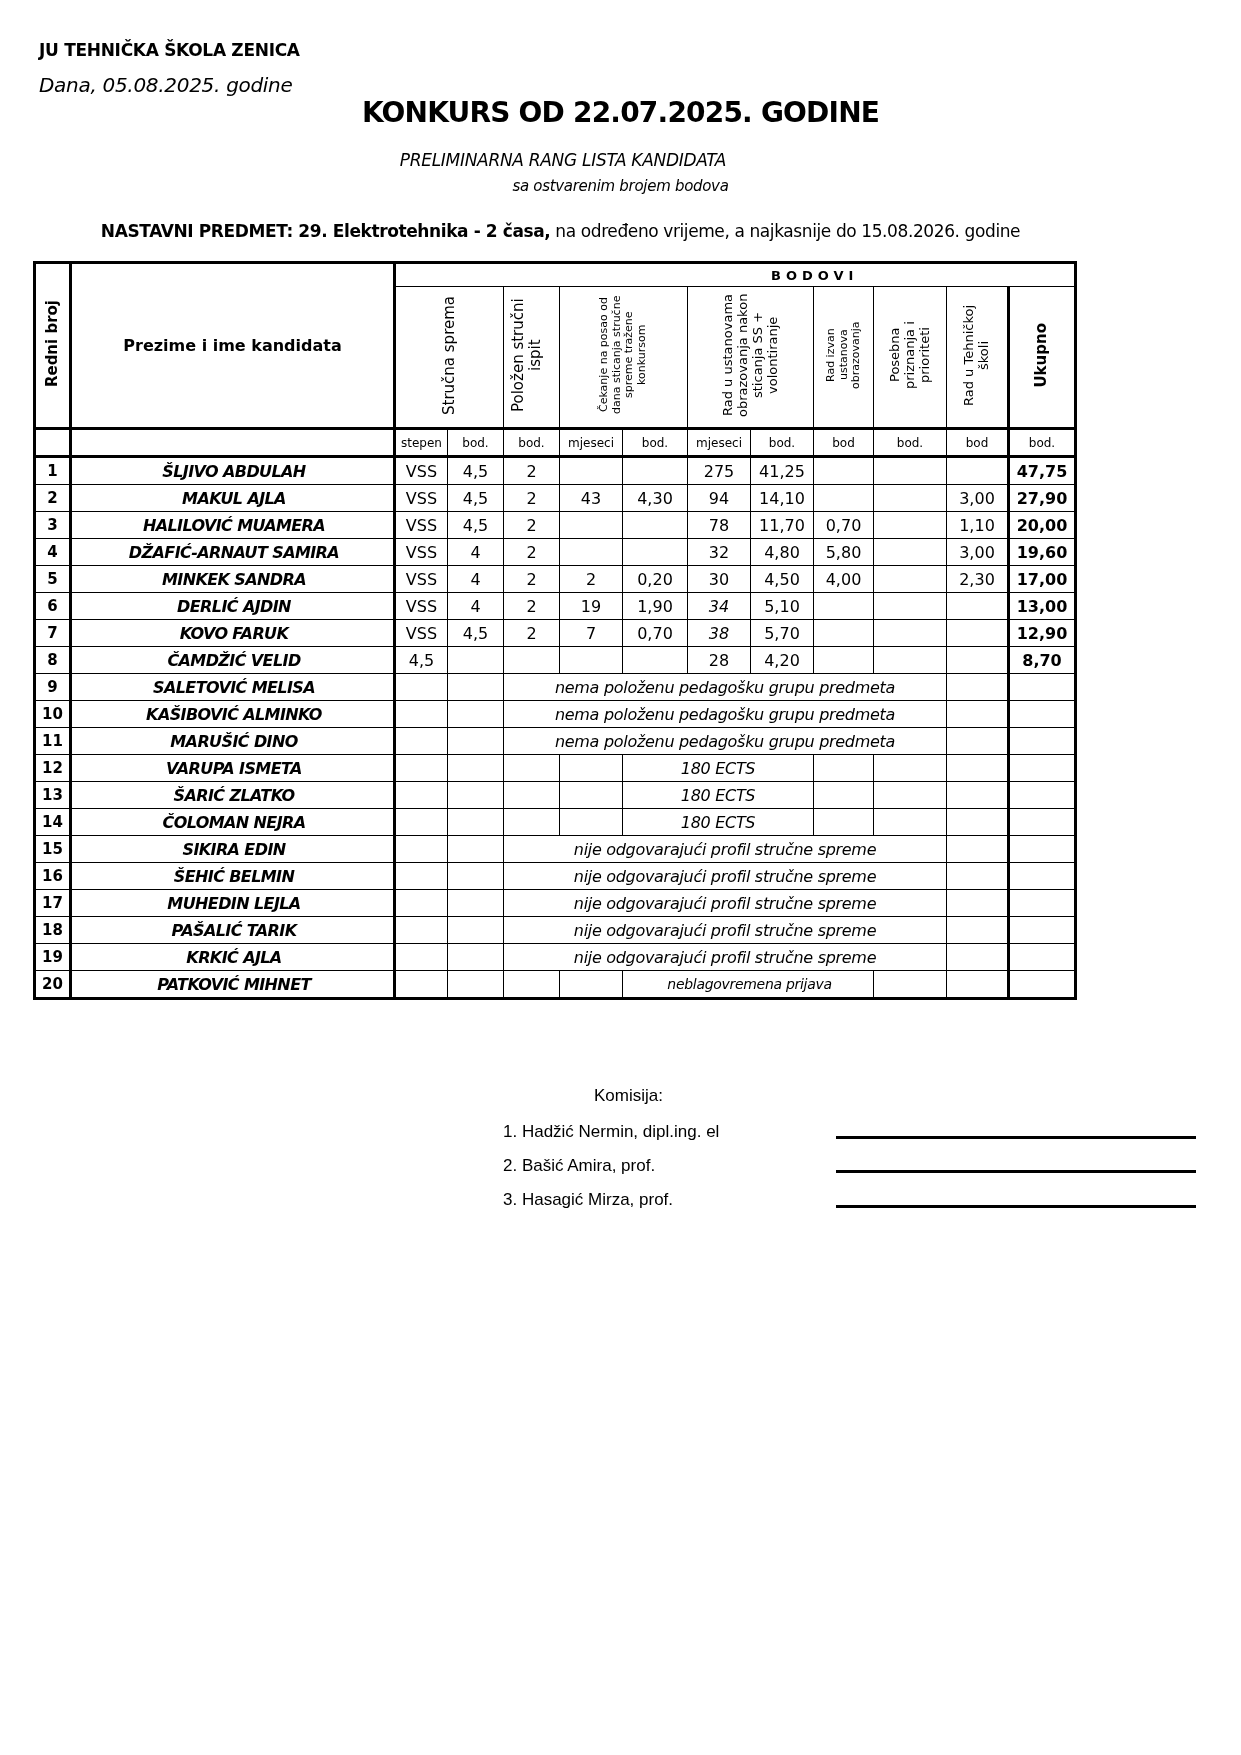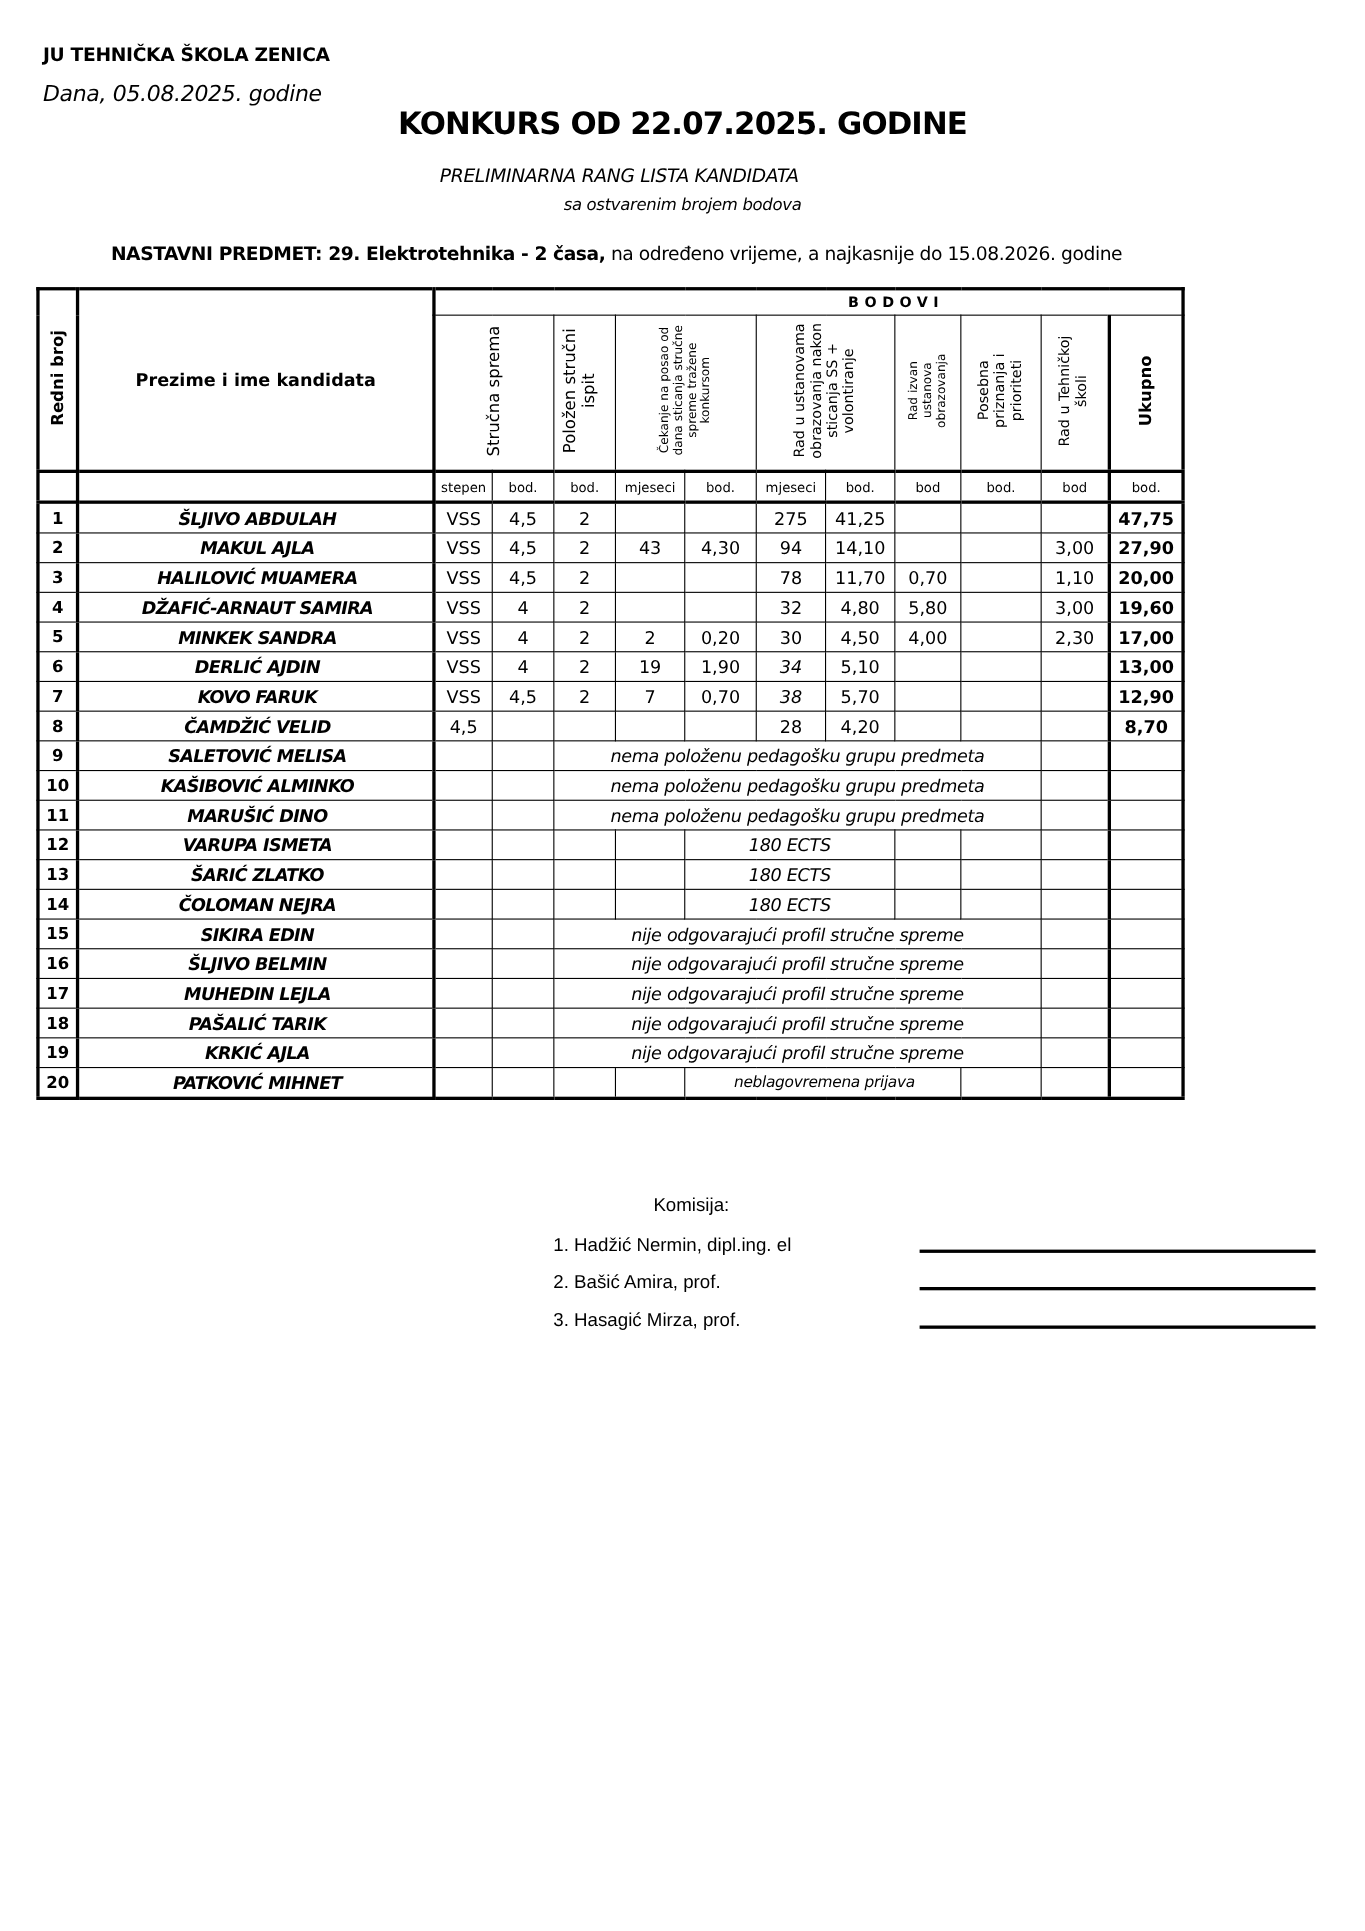--- a/index.html
+++ b/index.html
@@ -289,21 +289,21 @@
         <td class="rn thick-r">15</td>
         <td class="nm thick-r">SIKIRA EDIN</td>
         <td></td>
         <td></td>
         <td class="note" colspan="7">nije odgovarajući profil stručne spreme</td>
         <td></td>
         <td class="tot thick-l"></td>
       </tr>
       <tr class="row">
         <td class="rn thick-r">16</td>
-        <td class="nm thick-r">ŠLJIVO BELMIN</td>
+        <td class="nm thick-r">ŠEHIĆ BELMIN</td>
         <td></td>
         <td></td>
         <td class="note" colspan="7">nije odgovarajući profil stručne spreme</td>
         <td></td>
         <td class="tot thick-l"></td>
       </tr>
       <tr class="row">
         <td class="rn thick-r">17</td>
         <td class="nm thick-r">MUHEDIN LEJLA</td>
         <td></td>

